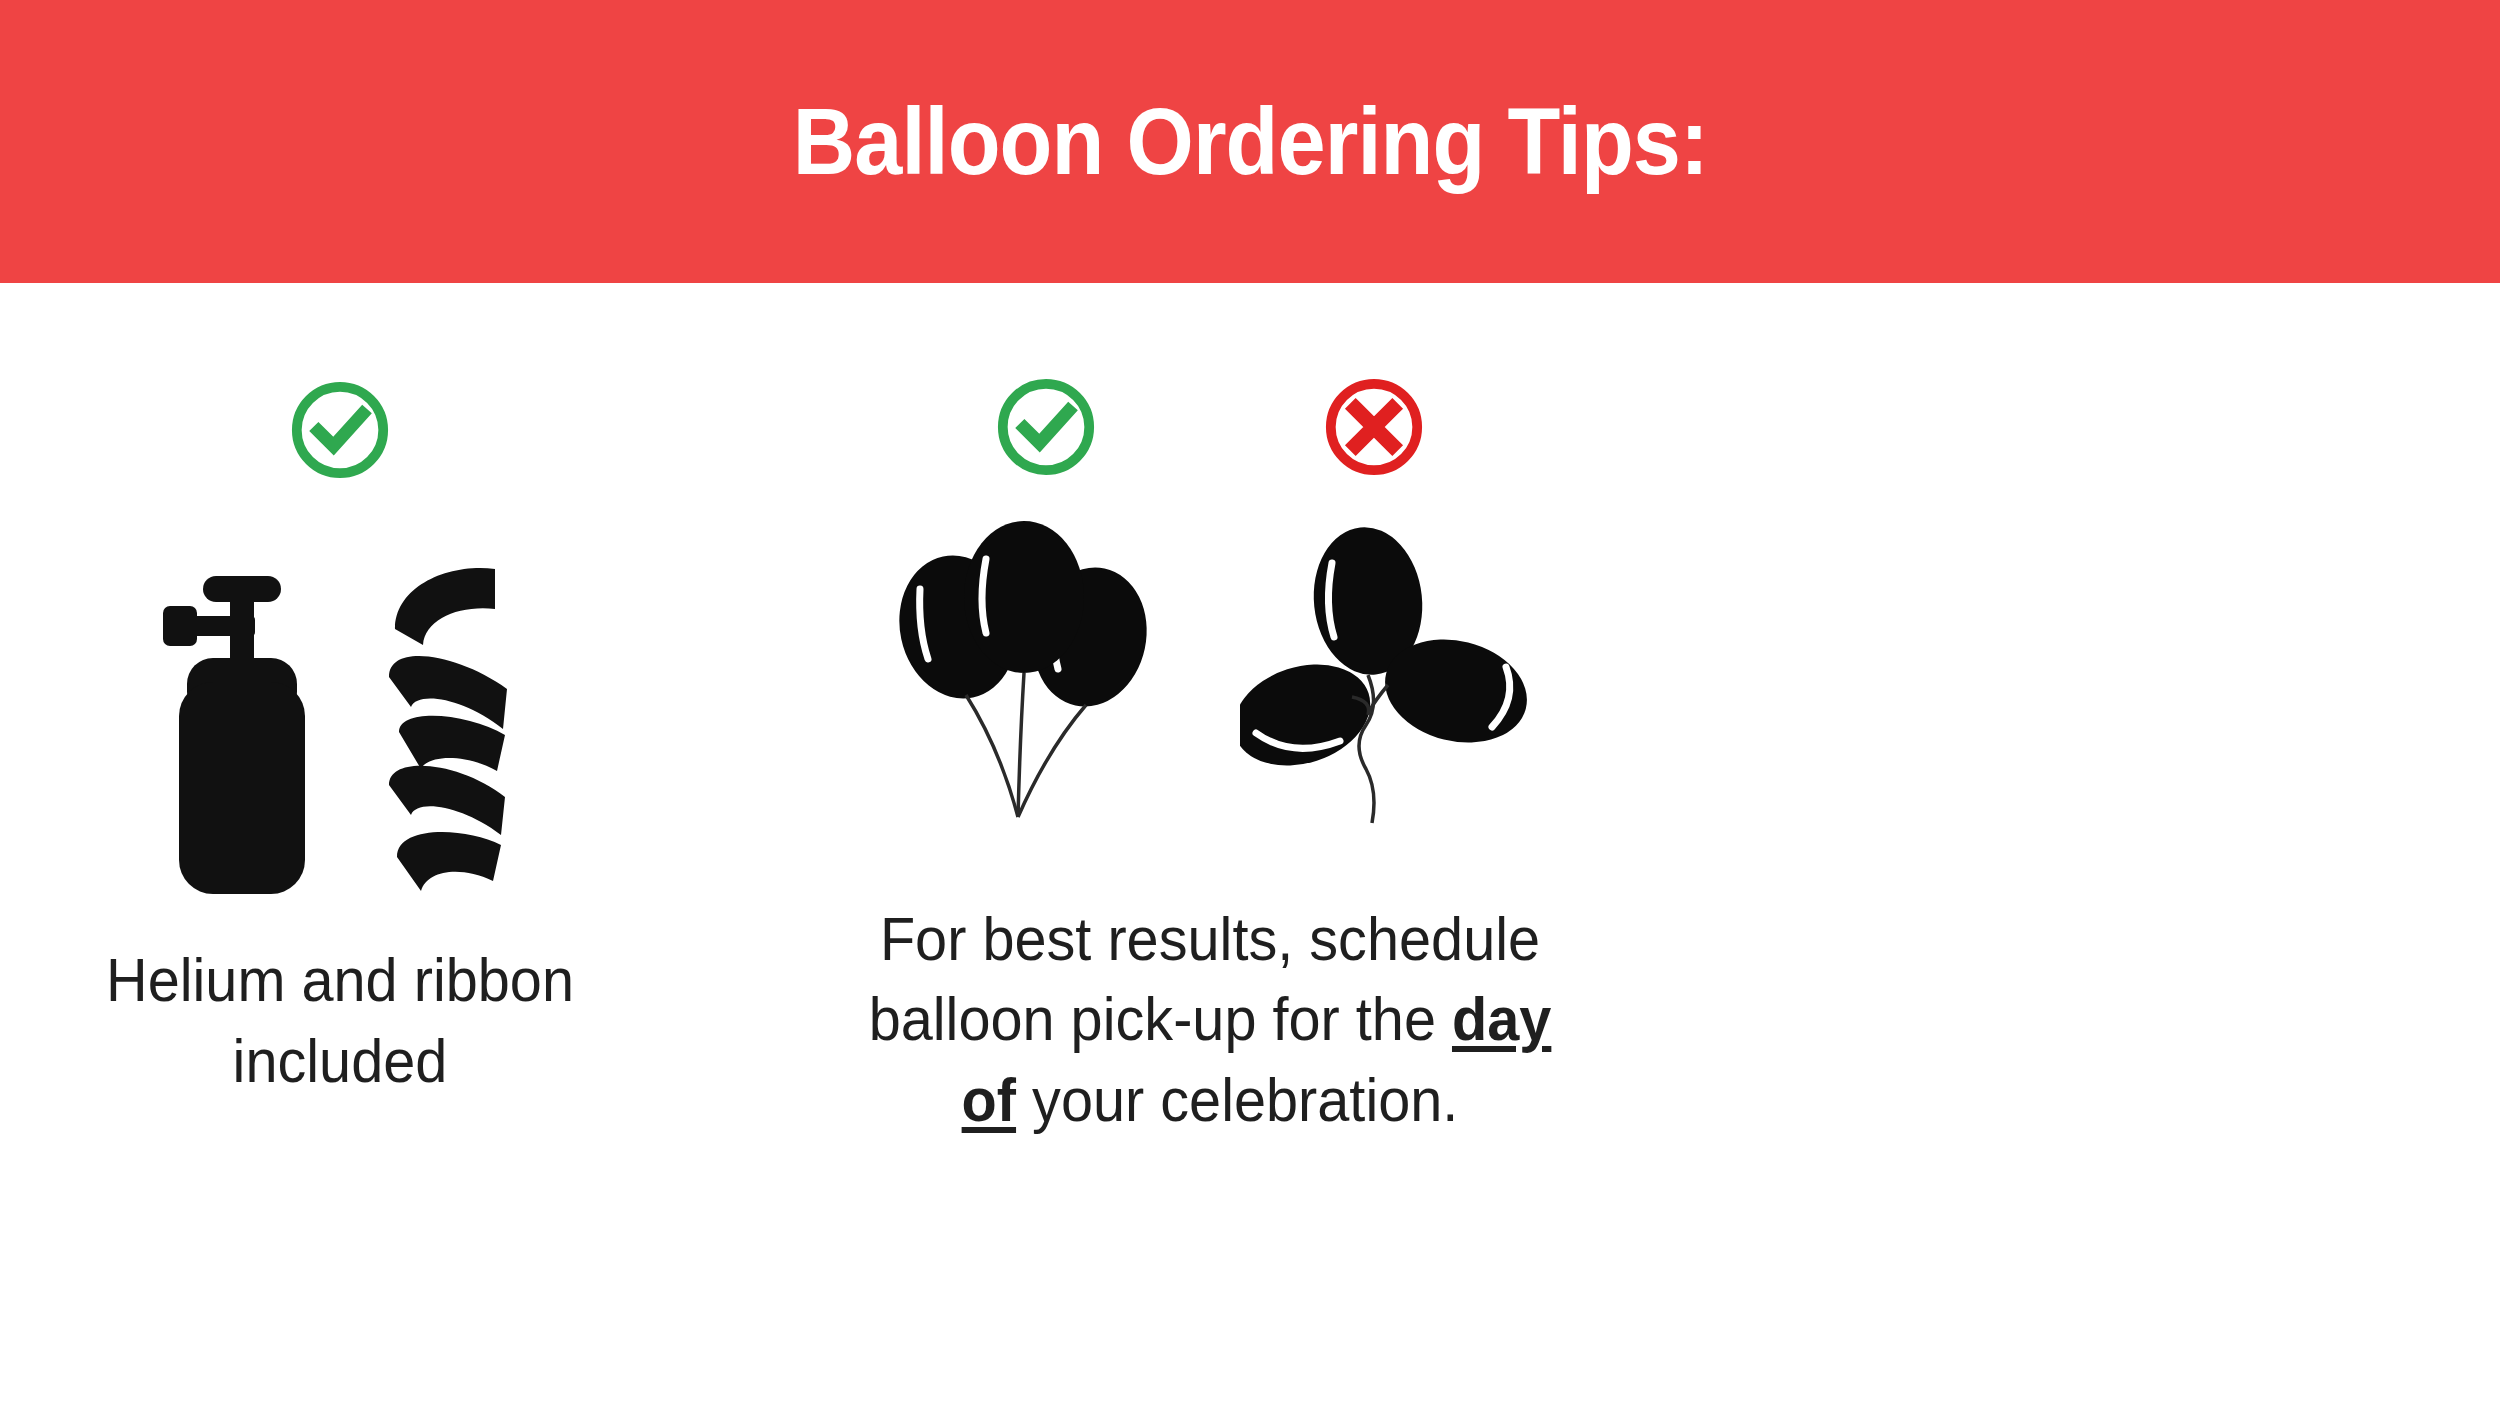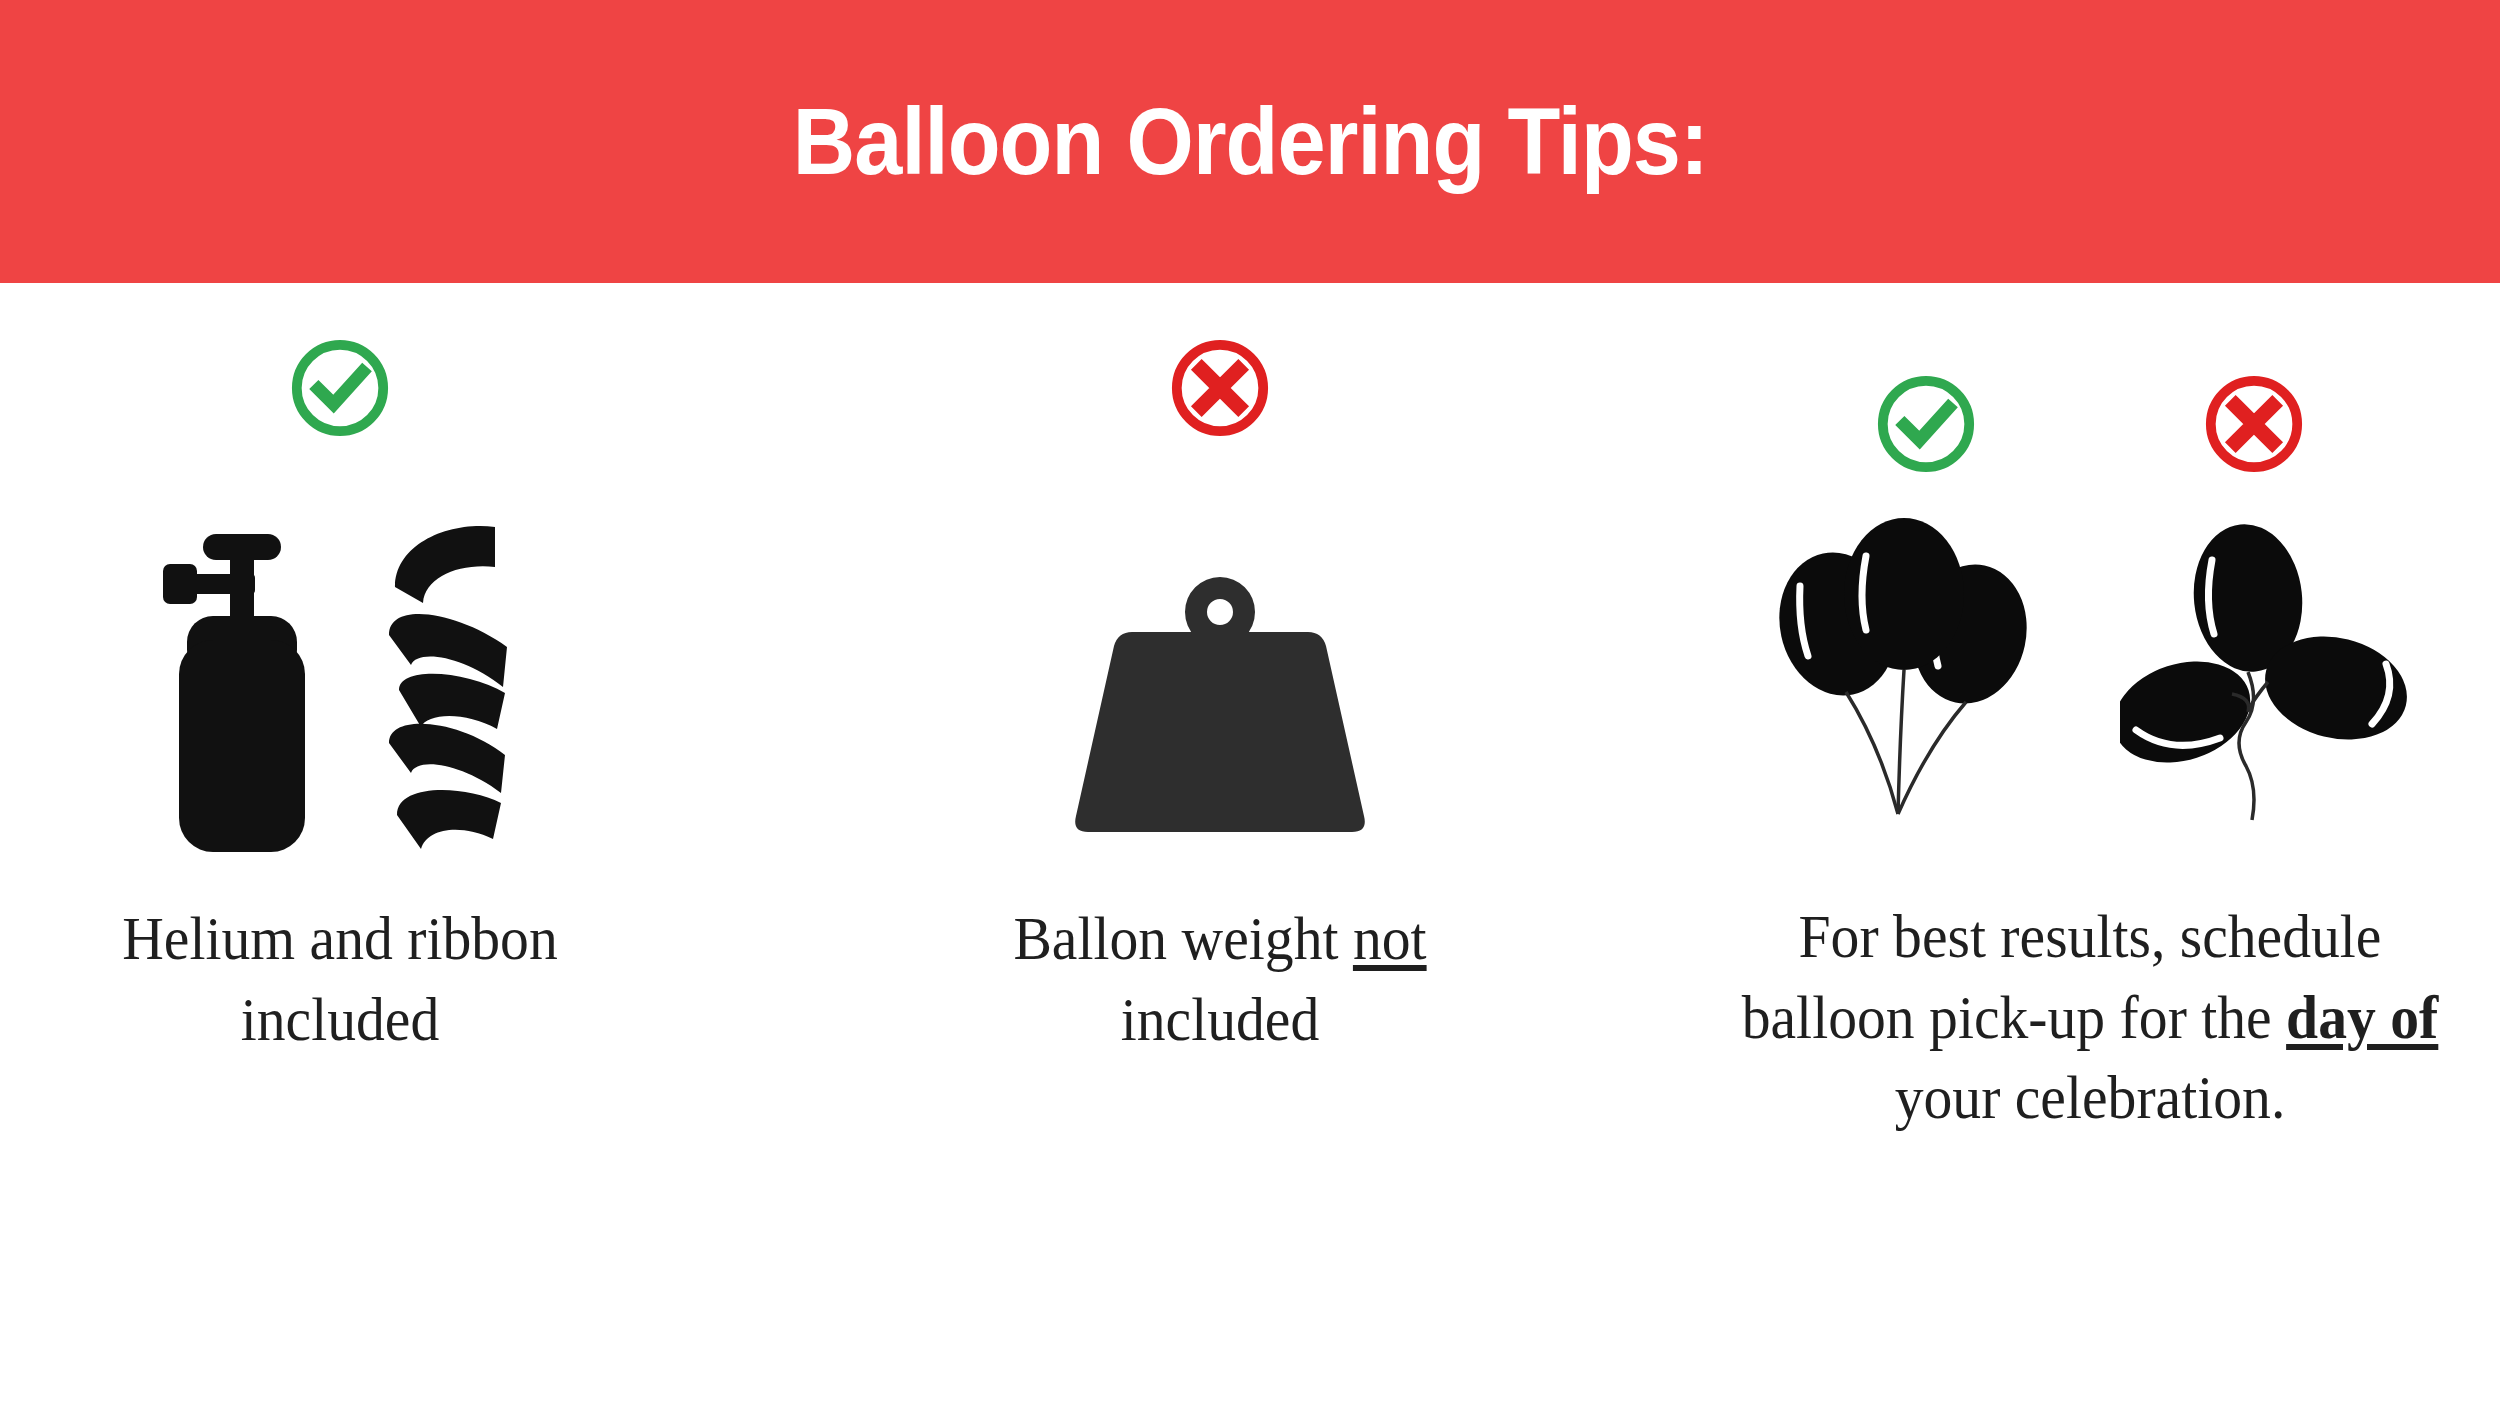--- a/index.html
+++ b/index.html
@@ -27,23 +27,22 @@
     white-space:nowrap;
     transform:scaleX(0.92);
     transform-origin:center;
   }
 
   
   #tips-row{
     position:absolute;left:0;top:283px;
     width:2500px;height:860px;
     display:flex;
-    align-items:flex-start;
+    align-items:center;
     justify-content:flex-start;
-    font-family:Liberation Serif, serif;
   }
   .tip-col{
     position:relative;
     display:flex;
     flex-direction:column;
     align-items:center;
   }
   .col-1{width:680px;margin-left:0px;}
   .col-2{width:680px;margin-left:200px;}
   .col-3{width:820px;margin-left:120px;margin-top:36px;}
@@ -124,45 +123,20 @@
           <path d="M24 300 C24 268 92 270 128 288 L120 324 C86 308 54 314 48 334 Z"></path>
         </g>
       </svg>
     </div>
 
     <div class="caption cap-1">
       <span>Helium and ribbon included</span>
     </div>
   </div>
 
-  <div class="tip-col col-2">
-
-    <div class="status-row">
-      <svg class="status-icon" viewBox="0 0 100 100">
-        <circle cx="50" cy="50" r="40" fill="none" stroke="#E02020" stroke-width="9"></circle>
-        <path d="M33 33 L67 67 M67 33 L33 67" fill="none" stroke="#E02020" stroke-width="14" stroke-linecap="square"></path>
-      </svg>
-    </div>
-
-    <div class="art-row">
-      <svg class="art" width="300" height="300" viewBox="0 0 300 300">
-        <g fill="#2E2E2E">
-          <path d="M115 52 a35 35 0 1 1 70 0 a35 35 0 1 1 -70 0 Z
-                   M137 52 a13 13 0 1 0 26 0 a13 13 0 1 0 -26 0 Z" fill-rule="evenodd"></path>
-          <path d="M98 72 L202 72 L238 72 Q252 72 256 86 L294 256
-                   Q298 272 282 272 L18 272 Q2 272 6 256 L44 86
-                   Q48 72 62 72 Z"></path>
-        </g>
-      </svg>
-    </div>
-
-    <div class="caption cap-2">
-      <span>Ballon weight </span><span class="u">not</span><span> included</span>
-    </div>
-  </div>
 
   <div class="tip-col col-3">
 
     <div class="status-row">
       <svg class="status-icon" viewBox="0 0 100 100">
         <circle cx="50" cy="50" r="40" fill="none" stroke="#2FA84F" stroke-width="9"></circle>
         <path d="M30 51 L44 65 L71 35" fill="none" stroke="#2FA84F" stroke-width="12" stroke-linecap="square" stroke-linejoin="miter"></path>
       </svg>
       <svg class="status-icon" viewBox="0 0 100 100">
         <circle cx="50" cy="50" r="40" fill="none" stroke="#E02020" stroke-width="9"></circle>

